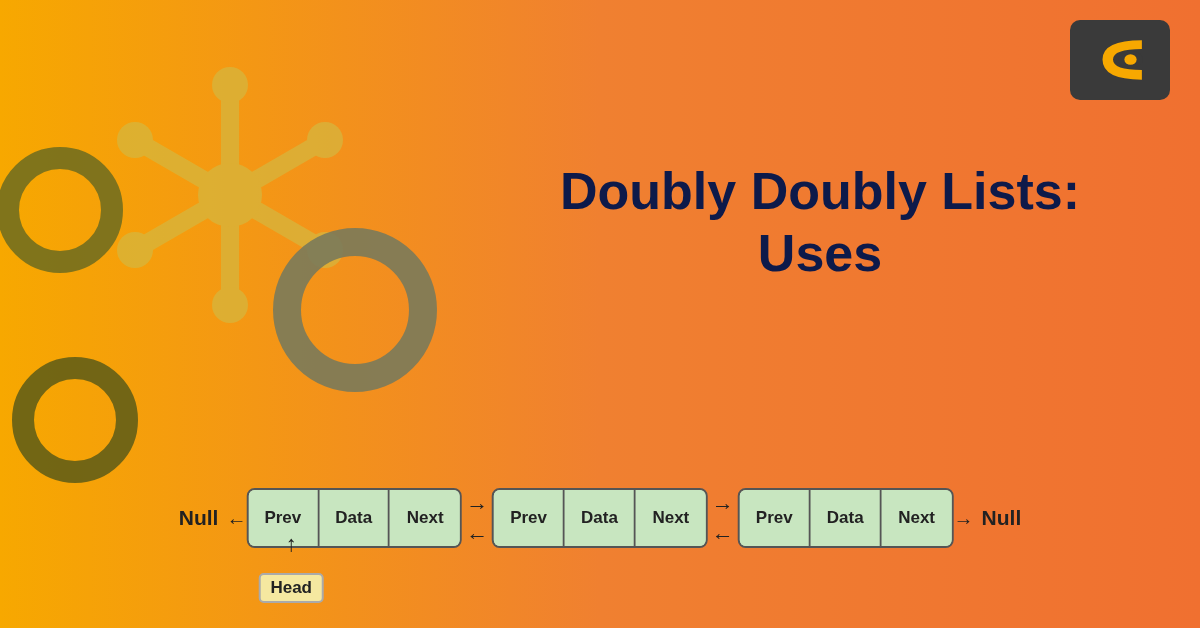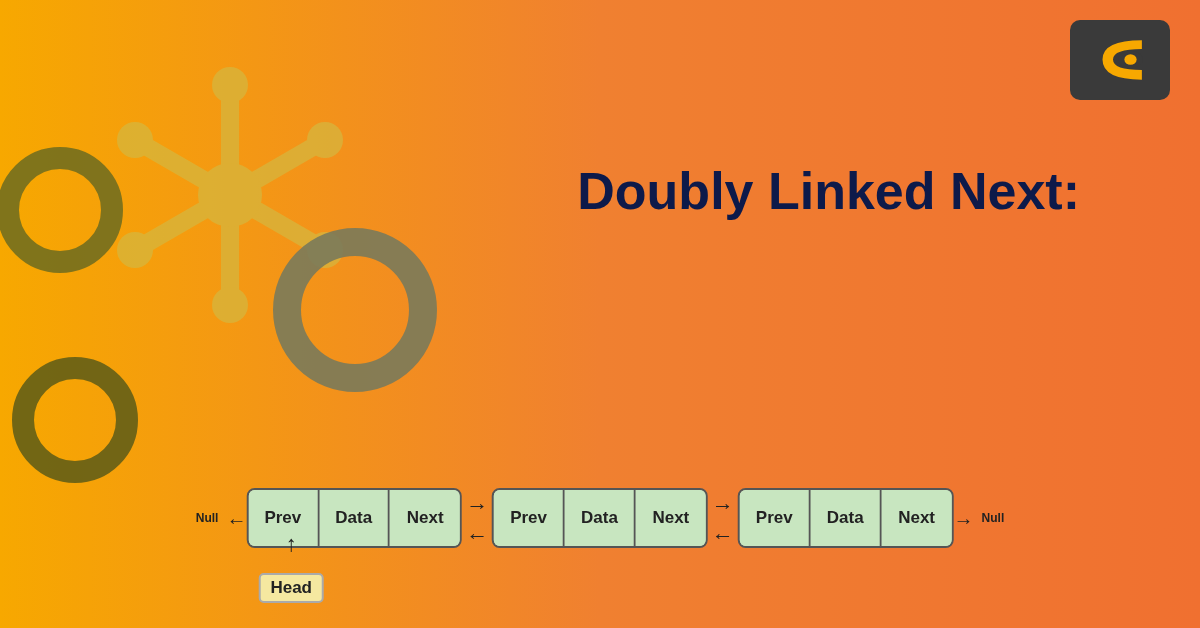--- a/index.html
+++ b/index.html
@@ -68,21 +68,21 @@
       bottom: 80px;
       left: 50%;
       transform: translateX(-50%);
       display: flex;
       align-items: center;
       gap: 0;
       z-index: 10;
     }
 
     .null-label {
-      font-size: 12px;
+      font-size: 21px;
       font-weight: bold;
       color: #222;
       margin: 0 8px;
     }
 
     .arrow-left {
       display: flex;
       align-items: center;
       font-size: 20px;
       color: #222;
@@ -216,21 +216,22 @@
     <svg viewBox="0 0 80 65" xmlns="http://www.w3.org/2000/svg">
 
       <path d="M65 10 Q20 10 20 32 Q20 55 65 55 L65 44 Q32 44 32 32 Q32 20 65 20 Z" fill="#F7A800"></path>
 
       <ellipse cx="52" cy="32" rx="14" ry="10" fill="#3a3a3a"></ellipse>
       <ellipse cx="52" cy="32" rx="7" ry="6" fill="#F7A800"></ellipse>
     </svg>
   </div>
 
   <div class="title">
-    <div>Doubly Linked Next:</div>
+    <div>Doubly Doubly Lists:</div>
+    <div>Uses</div>
   </div>
 
   <div class="diagram-area">
 
     <span class="null-label">Null</span>
     <span class="arrow-left">←</span>
 
     <div class="node-wrapper">
       <div class="node">
         <div class="node-cell">Prev</div>

